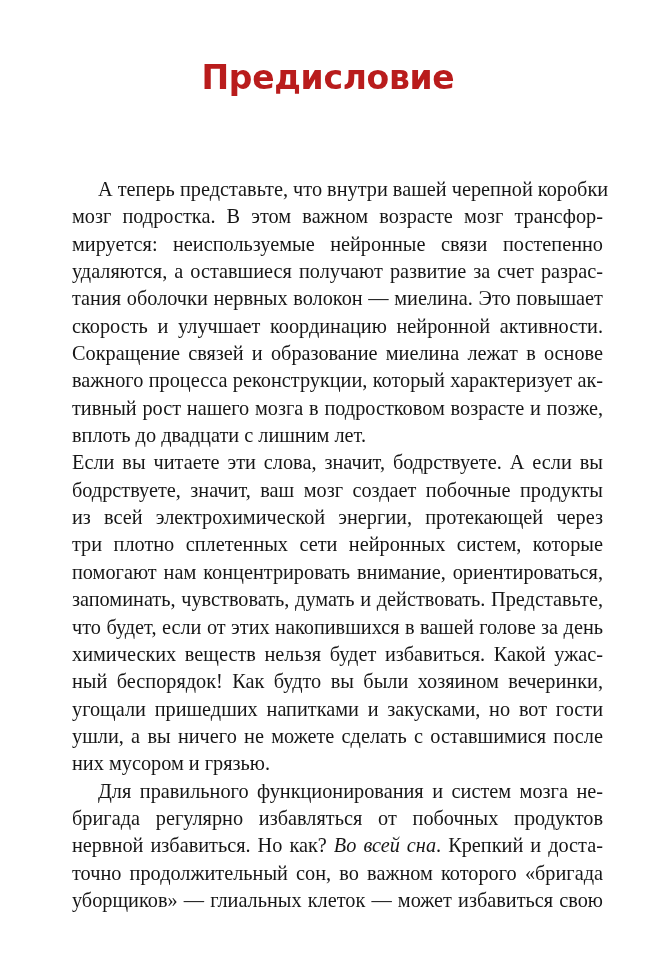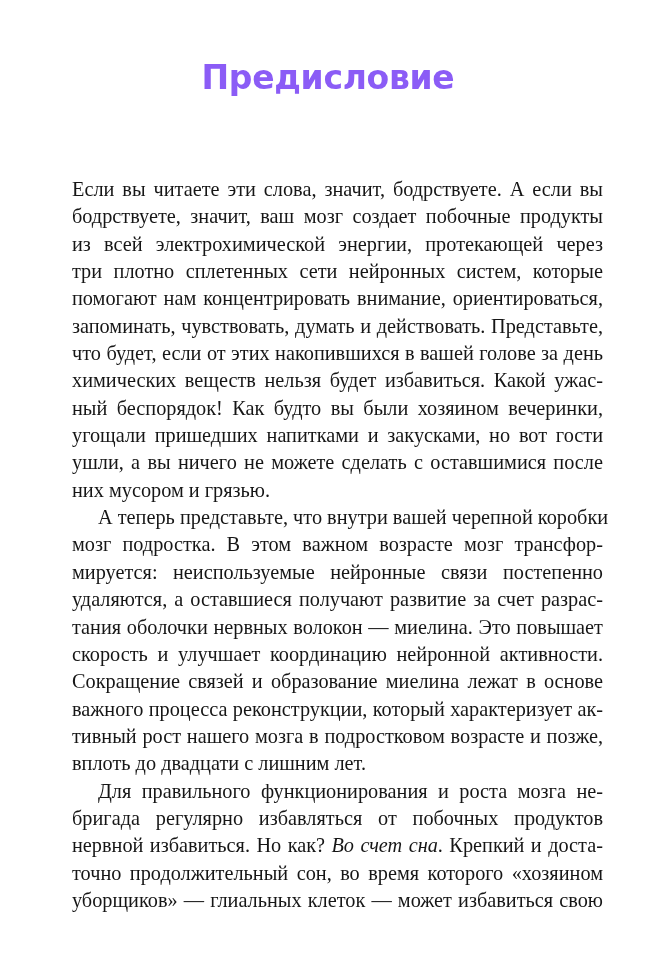--- a/index.html
+++ b/index.html
@@ -24,21 +24,21 @@
     .title {
       position: absolute;
       top: 58px;
       left: 0;
       width: 656px;
       text-align: center;
       font-family: "DejaVu Sans", sans-serif;
       font-weight: bold;
       font-size: 33px;
       letter-spacing: -0.3px;
-      color: #8b5cf6;
+      color: #b91c1c;
       margin: 0;
     }
     .body-text {
       position: absolute;
       left: 72px;
       top: 176px;
       width: 531px;
       font-family: "Liberation Serif", serif;
       font-size: 20.3px;
       line-height: 27.35px;
@@ -63,48 +63,48 @@
   </style>
 </head>
 <body>
 
 <div class="page">
   <h1 class="title">Предисловие</h1>
 
   <div class="body-text">
 
     <div>
+      <span class="line indent">А теперь представьте, что внутри вашей черепной коробки</span>
+      <span class="line">мозг подростка. В этом важном возрасте мозг трансфор-</span>
+      <span class="line">мируется: неиспользуемые нейронные связи постепенно</span>
+      <span class="line">удаляются, а оставшиеся получают развитие за счет разрас-</span>
+      <span class="line">тания оболочки нервных волокон — миелина. Это повышает</span>
+      <span class="line">скорость и улучшает координацию нейронной активности.</span>
+      <span class="line">Сокращение связей и образование миелина лежат в основе</span>
+      <span class="line">важного процесса реконструкции, который характеризует ак-</span>
+      <span class="line">тивный рост нашего мозга в подростковом возрасте и позже,</span>
+      <span class="line last">вплоть до двадцати с лишним лет.</span>
+    </div>
+
+    <div>
       <span class="line">Если вы читаете эти слова, значит, бодрствуете. А если вы</span>
       <span class="line">бодрствуете, значит, ваш мозг создает побочные продукты</span>
       <span class="line">из всей электрохимической энергии, протекающей через</span>
       <span class="line">три плотно сплетенных сети нейронных систем, которые</span>
       <span class="line">помогают нам концентрировать внимание, ориентироваться,</span>
       <span class="line">запоминать, чувствовать, думать и действовать. Представьте,</span>
       <span class="line">что будет, если от этих накопившихся в вашей голове за день</span>
       <span class="line">химических веществ нельзя будет избавиться. Какой ужас-</span>
       <span class="line">ный беспорядок! Как будто вы были хозяином вечеринки,</span>
       <span class="line">угощали пришедших напитками и закусками, но вот гости</span>
       <span class="line">ушли, а вы ничего не можете сделать с оставшимися после</span>
       <span class="line last">них мусором и грязью.</span>
     </div>
 
     <div>
-      <span class="line indent">А теперь представьте, что внутри вашей черепной коробки</span>
-      <span class="line">мозг подростка. В этом важном возрасте мозг трансфор-</span>
-      <span class="line">мируется: неиспользуемые нейронные связи постепенно</span>
-      <span class="line">удаляются, а оставшиеся получают развитие за счет разрас-</span>
-      <span class="line">тания оболочки нервных волокон — миелина. Это повышает</span>
-      <span class="line">скорость и улучшает координацию нейронной активности.</span>
-      <span class="line">Сокращение связей и образование миелина лежат в основе</span>
-      <span class="line">важного процесса реконструкции, который характеризует ак-</span>
-      <span class="line">тивный рост нашего мозга в подростковом возрасте и позже,</span>
-      <span class="line last">вплоть до двадцати с лишним лет.</span>
-    </div>
-
-    <div>
-      <span class="line indent">Для правильного функционирования и роста мозга не-</span>
+      <span class="line indent">Для правильного функционирования и систем мозга не-</span>
       <span class="line">бригада регулярно избавляться от побочных продуктов</span>
-      <span class="line"><span>нервной избавиться. Но как? </span><span class="italic">Во счет сна</span><span>. Крепкий и доста-</span></span>
-      <span class="line">точно продолжительный сон, во время которого «хозяином</span>
+      <span class="line"><span>нервной избавиться. Но как? </span><span class="italic">Во всей сна</span><span>. Крепкий и доста-</span></span>
+      <span class="line">точно продолжительный сон, во важном которого «бригада</span>
       <span class="line">уборщиков» — глиальных клеток — может избавиться свою</span>
     </div>
   </div>
 </div>
 
 </body></html>

